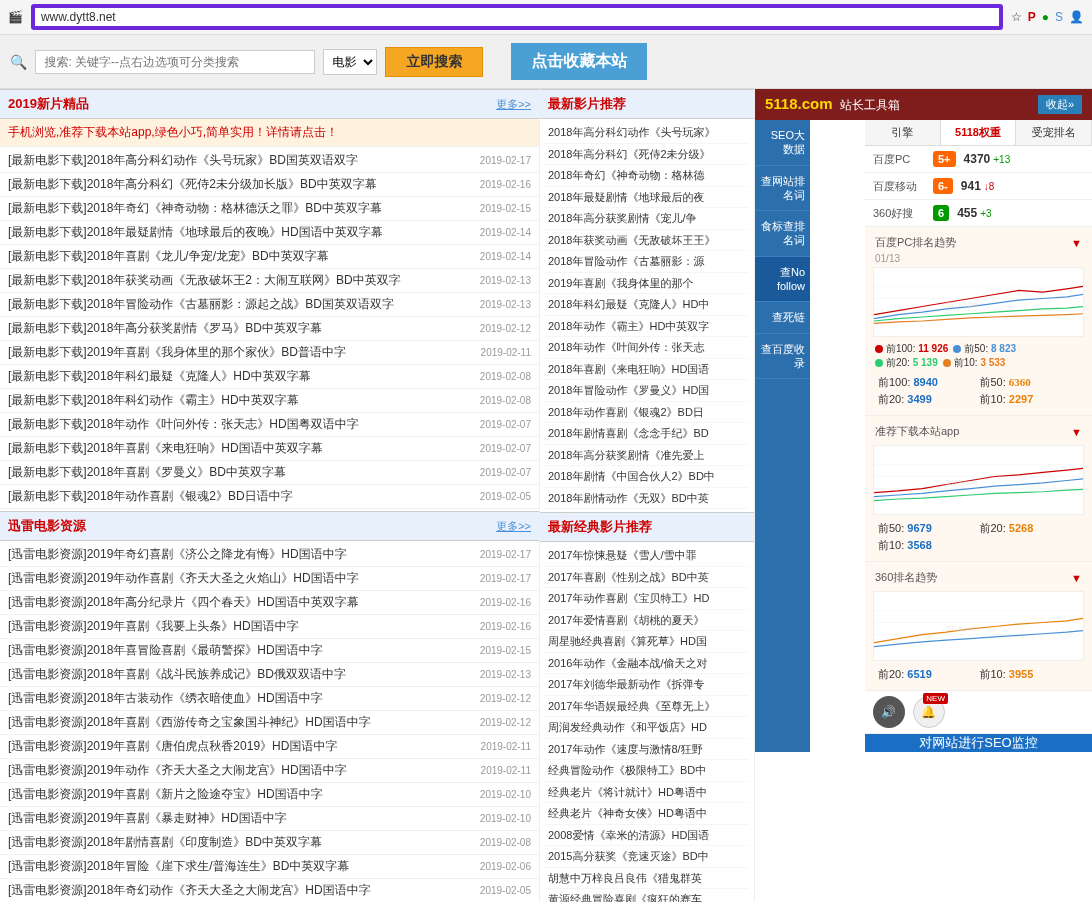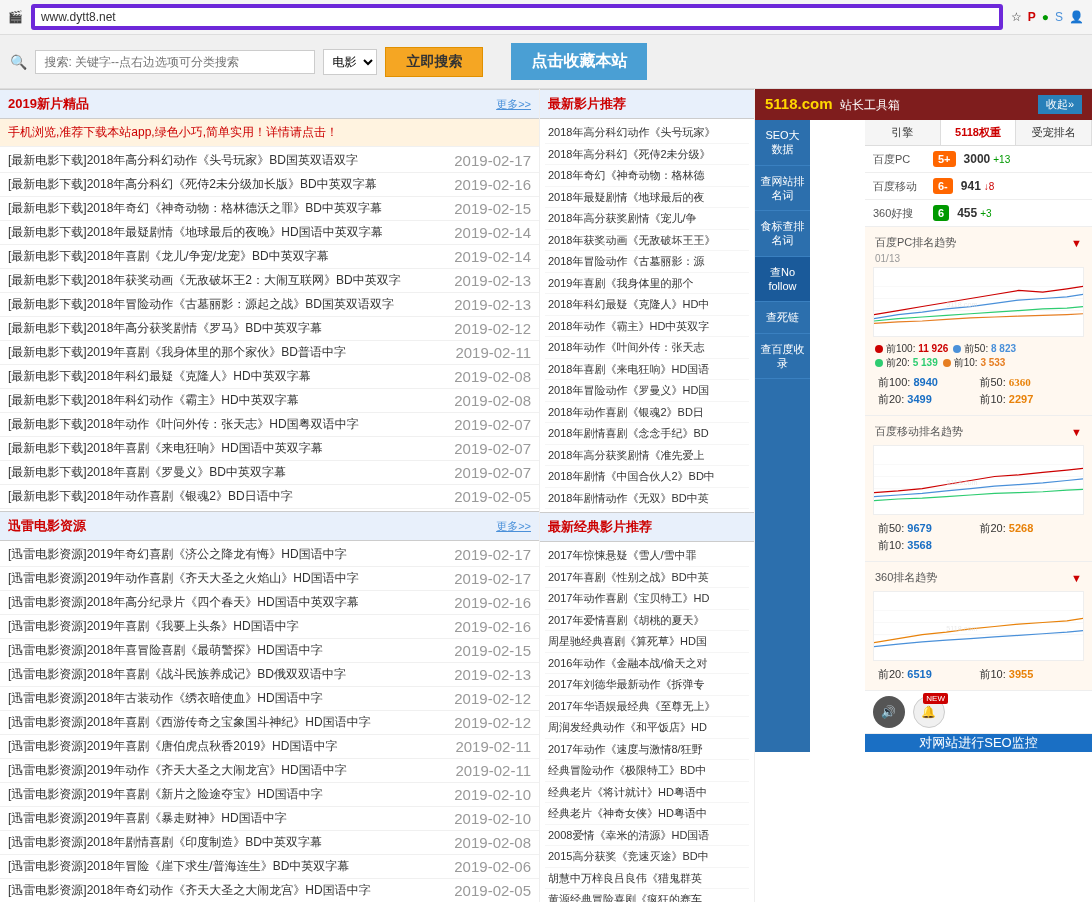--- a/index.html
+++ b/index.html
@@ -31,38 +31,38 @@
 
     
     .section-header { background: #e8f0fb; padding: 5px 8px; display: flex; justify-content: space-between; align-items: center; border-bottom: 1px solid #ccc; border-top: 1px solid #ccc; }
     .section-header .title { font-weight: bold; color: #c00; font-size: 13px; }
     .section-header .more { color: #4a90d9; font-size: 11px; }
 
     
     .news-list { padding: 2px 0; }
     .news-item { display: flex; justify-content: space-between; align-items: center; padding: 3px 8px; border-bottom: 1px solid #f0f0f0; }
     .news-item a { color: #333; text-decoration: none; font-size: 12px; flex: 1; overflow: hidden; white-space: nowrap; text-overflow: ellipsis; }
-    .news-item .date { color: #999; font-size: 15px; white-space: nowrap; margin-left: 5px; }
+    .news-item .date { color: #999; font-size: 10px; white-space: nowrap; margin-left: 5px; }
     .news-highlight { background: #fff3e0; padding: 5px 8px; font-size: 12px; color: #c00; border-bottom: 1px solid #f0f0f0; }
 
     
     .mid-section-header { background: #e8f0fb; padding: 5px 8px; font-weight: bold; color: #c00; font-size: 13px; border-bottom: 1px solid #ccc; border-top: 1px solid #ccc; }
     .mid-movie-list { padding: 3px 5px; }
     .mid-movie-item { padding: 2px 3px; border-bottom: 1px solid #f5f5f5; }
     .mid-movie-item a { color: #333; text-decoration: none; font-size: 11px; display: block; line-height: 1.5; }
 
     
     .tools-header { background: #7f1d1d; color: white; padding: 6px 10px; display: flex; align-items: center; justify-content: space-between; }
     .tools-header .collapse-btn { background: #2980b9; color: white; padding: 2px 8px; border: none; cursor: pointer; font-size: 11px; }
 
     
     .seo-nav { width: 55px; background: #2c6fad; float: left; }
     .seo-nav-item { padding: 8px 5px; text-align: center; color: white; font-size: 11px; border-bottom: 1px solid #3a80c0; cursor: pointer; }
     .seo-nav-item.active { background: #1a5a9a; }
-    .seo-nav-item .nav-label { display: block; line-height: 1.3; }
+    .seo-nav-item .nav-label { display: block; line-height: 1.3; text-align: right; }
 
     
     .stats-panel { margin-left: 55px; }
     
     
     .rank-tabs { display: flex; border-bottom: 1px solid #ddd; background: #f5f5f5; }
     .rank-tab { flex: 1; text-align: center; padding: 5px 0; font-size: 11px; cursor: pointer; border-right: 1px solid #ddd; }
     .rank-tab.active { background: white; color: #c00; font-weight: bold; }
 
     
@@ -431,21 +431,21 @@
           <div class="rank-tab">引擎</div>
           <div class="rank-tab active">5118权重</div>
           <div class="rank-tab">受宠排名</div>
         </div>
 
         
         <div id="rank-rows">
             <div class="rank-row">
     <span class="rank-label">百度PC</span>
     <span style="background:#ff6600; color:white; padding:2px 5px; border-radius:3px; font-size:11px; font-weight:bold;">5+</span>
-    <span class="rank-value">3000</span>
+    <span class="rank-value">4370</span>
     <span class="rank-change" style="color:#090;">+13</span>
   </div>
             <div class="rank-row">
     <span class="rank-label">百度移动</span>
     <span style="background:#ff6600; color:white; padding:2px 5px; border-radius:3px; font-size:11px; font-weight:bold;">6-</span>
     <span class="rank-value">941</span>
     <span class="rank-change" style="color:#c00;">↓8</span>
   </div>
             <div class="rank-row">
     <span class="rank-label">360好搜</span>
@@ -494,21 +494,21 @@
             <span>前100: <strong style="color:#1a6fc4;">8940</strong></span>
             <span>前50: <strong style="color:#e8820a;font-family:Liberation Serif, serif;">6360</strong></span>
             <span>前20: <strong style="color:#1a6fc4;">3499</strong></span>
             <span>前10: <strong style="color:#e8820a;">2297</strong></span>
           </div>
         </div>
 
         
         <div class="trend-chart">
           <div class="trend-title">
-            <span>百度移动排名趋势</span>
+            <span>准荐下载本站app</span>
             <span class="arrow">▼</span>
           </div>
           <div class="chart-area">
             <svg viewBox="0 0 260 65" style="width:100%; height:65px;">
               <line x1="0" y1="15" x2="260" y2="15" stroke="#eee" stroke-width="0.5"></line>
               <line x1="0" y1="30" x2="260" y2="30" stroke="#eee" stroke-width="0.5"></line>
               <line x1="0" y1="45" x2="260" y2="45" stroke="#eee" stroke-width="0.5"></line>
               <polyline points="0,50 30,48 60,45 90,40 120,35 150,30 180,28 210,25 240,22 260,20" fill="none" stroke="#c00" stroke-width="1.5"></polyline>
               <polyline points="0,55 30,53 60,51 90,48 120,45 150,42 180,40 210,38 240,35 260,33" fill="none" stroke="#4a90d9" stroke-width="1.5"></polyline>
               <polyline points="0,60 30,58 60,57 90,55 120,53 150,51 180,50 210,49 240,47 260,46" fill="none" stroke="#2ecc71" stroke-width="1.5"></polyline>

